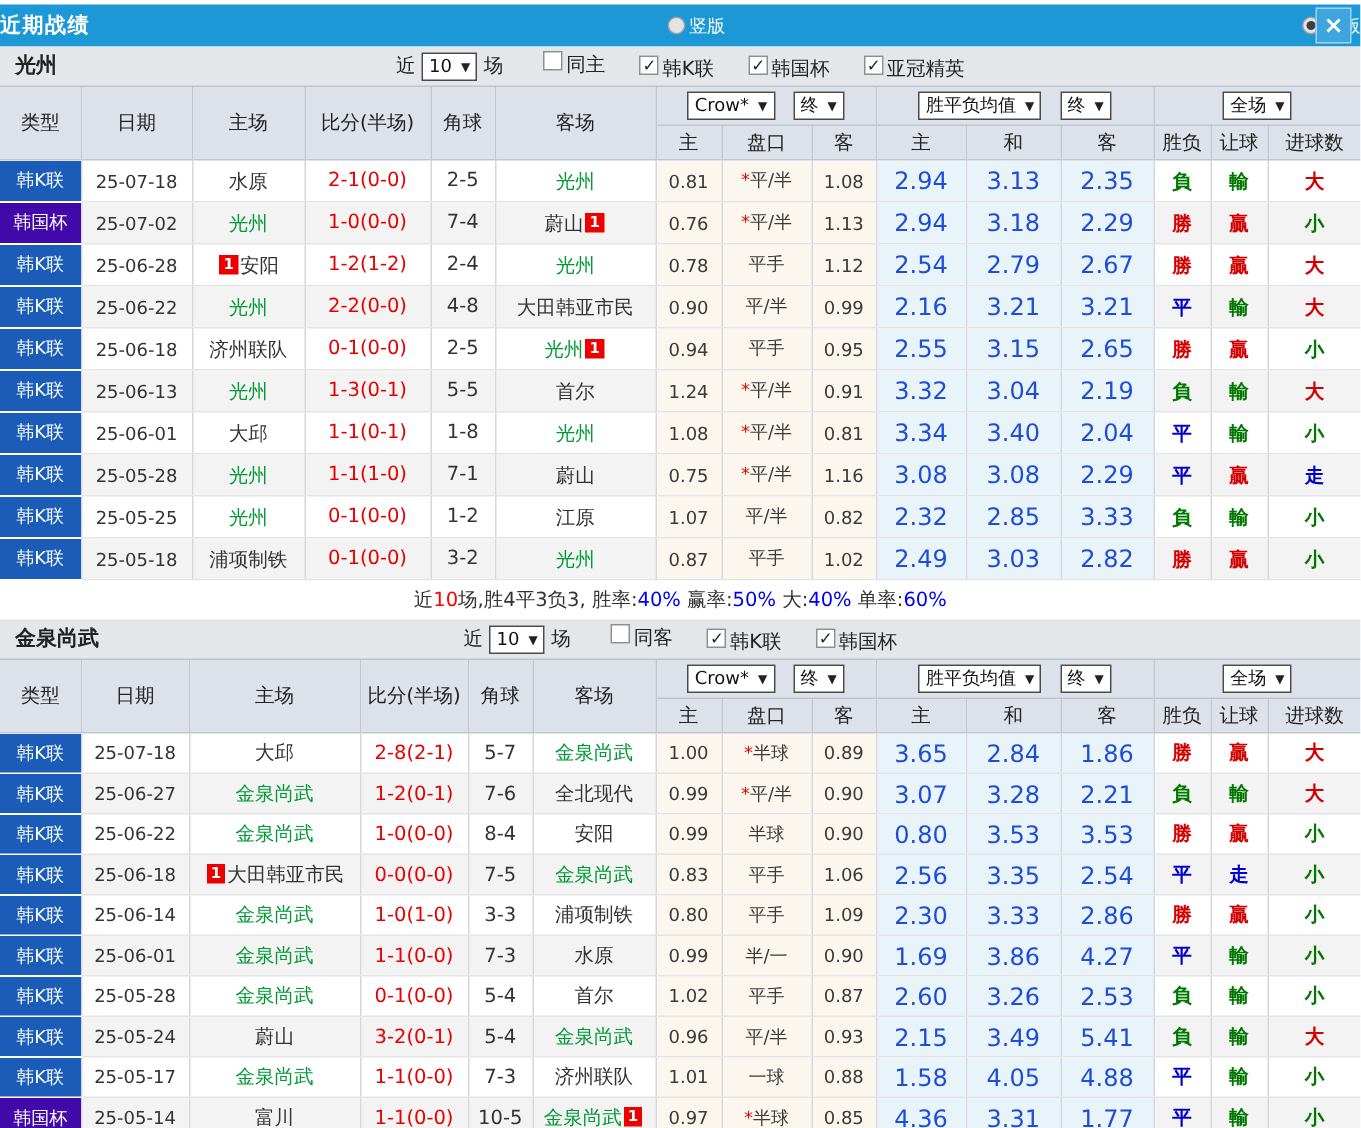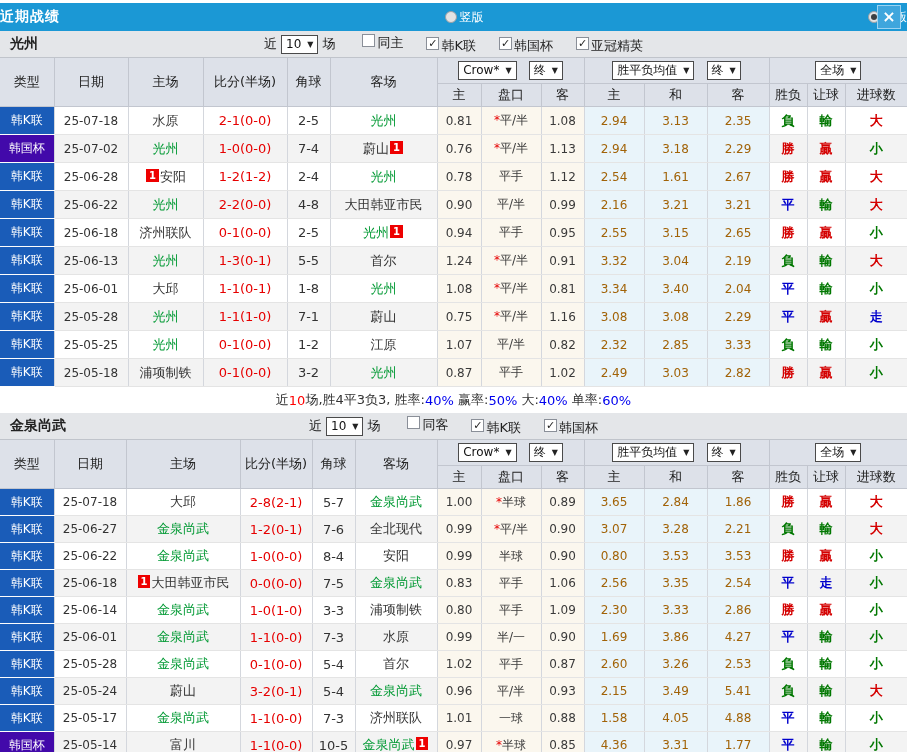--- a/index.html
+++ b/index.html
@@ -40,21 +40,21 @@
   .grid th:last-child,.grid td:last-child{border-right:none;}
   .grid td{border-right:1px solid #d4d7dd;border-bottom:1px solid #e4e4e4;text-align:center;
     padding:0;overflow:hidden;white-space:nowrap;}
   table.s1 td{height:27px;}
   table.s2 td{height:26px;}
   tr.even td{background:#f3f3f3;}
   td.c-league{color:#fff;font-size:12px;border-bottom:1px solid #fdfdfd;}
   td.c-date{font-size:12px;}
   td.c-score{color:#e60000;}
   td.c-odds{background:#fbf7ee !important;font-size:12px;color:#3a3a3a;}
-  td.c-avg{background:#e9f4fa !important;font-size:12px;color:#a16207;}
+  td.c-avg{background:#e9f4fa !important;font-size:16px;color:#1d4ed8;}
   td.c-res{font-weight:bold;font-size:13px;}
   .focus{color:#009933;}
   .star{color:#e60000;}
   .badge{display:inline-block;background:#ee0000;color:#fff;font-size:10px;font-weight:bold;
     line-height:13px;padding:0 3px;margin:0 1px;vertical-align:2px;}
   .th-sel .sel{margin:0 4px;}
 
   
   .summary{height:26px;display:flex;align-items:center;justify-content:center;font-size:13px;background:#fff;}
 </style>
@@ -203,21 +203,21 @@
         <td class="c-league" style="background:#1a5cb8">韩K联</td>
         <td class="c-date">25-06-28</td>
         <td class="c-team"><span class="badge">1</span><span class="">安阳</span></td>
         <td class="c-score">1-2(1-2)</td>
         <td class="c-corner">2-4</td>
         <td class="c-team"><span class="focus">光州</span></td>
         <td class="c-odds">0.78</td>
         <td class="c-odds">平手</td>
         <td class="c-odds">1.12</td>
         <td class="c-avg">2.54</td>
-        <td class="c-avg">1.61</td>
+        <td class="c-avg">2.79</td>
         <td class="c-avg">2.67</td>
         <td class="c-res" style="color:#d40000">勝</td>
         <td class="c-res" style="color:#d40000">贏</td>
         <td class="c-res" style="color:#d40000">大</td>
       </tr>
       <tr class="even">
         <td class="c-league" style="background:#1a5cb8">韩K联</td>
         <td class="c-date">25-06-22</td>
         <td class="c-team"><span class="focus">光州</span></td>
         <td class="c-score">2-2(0-0)</td>

